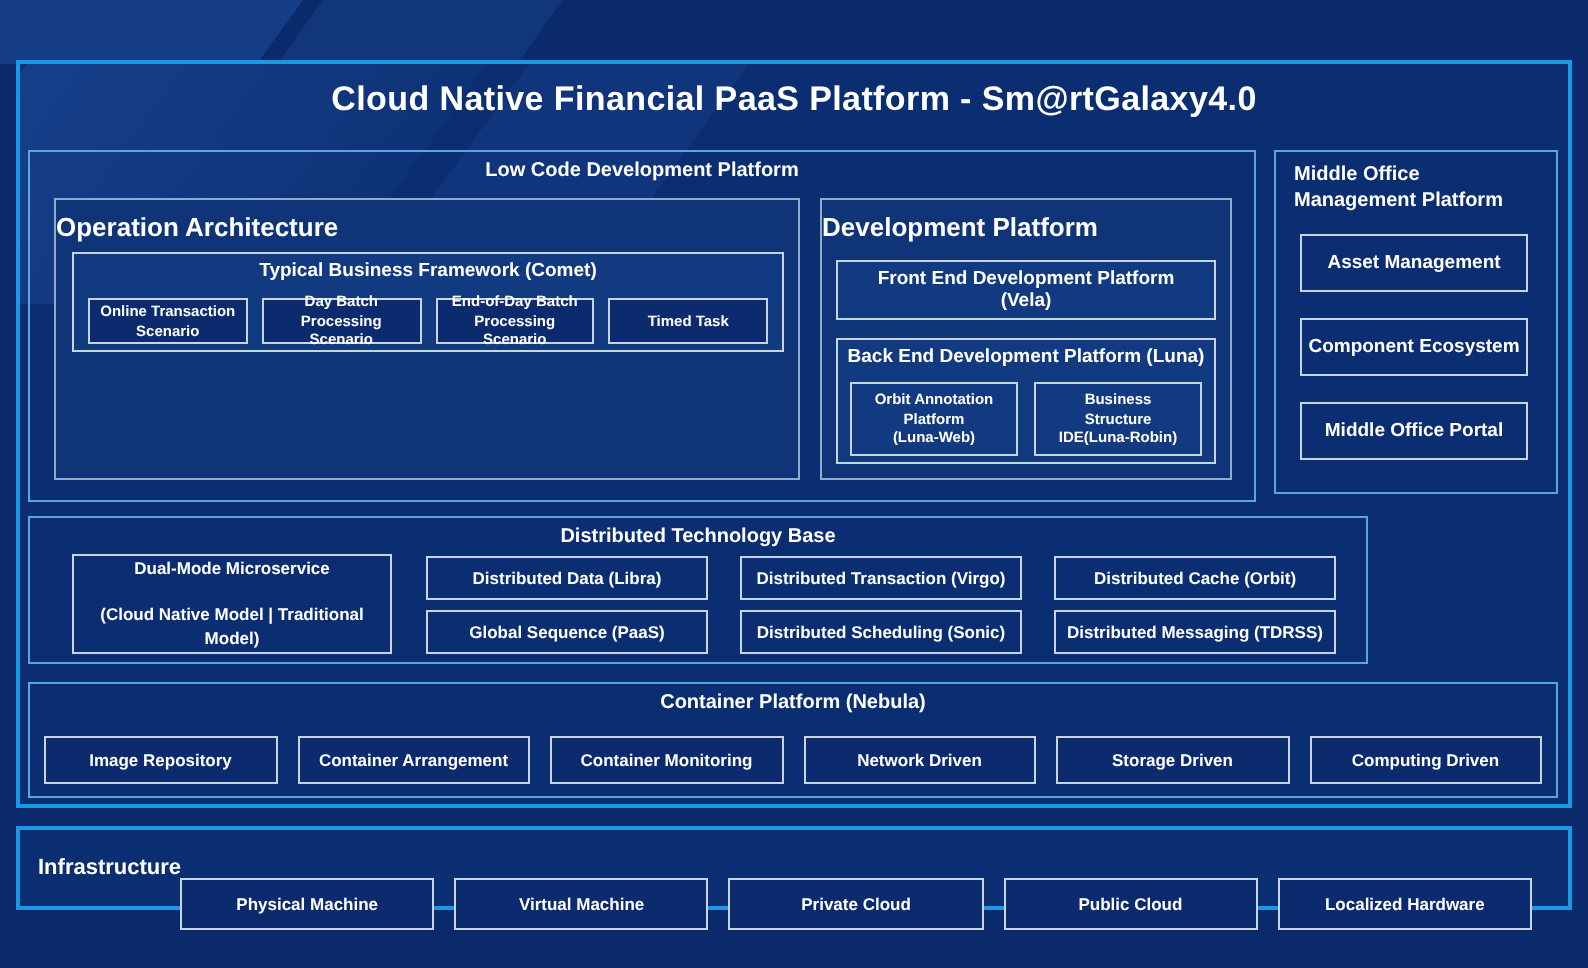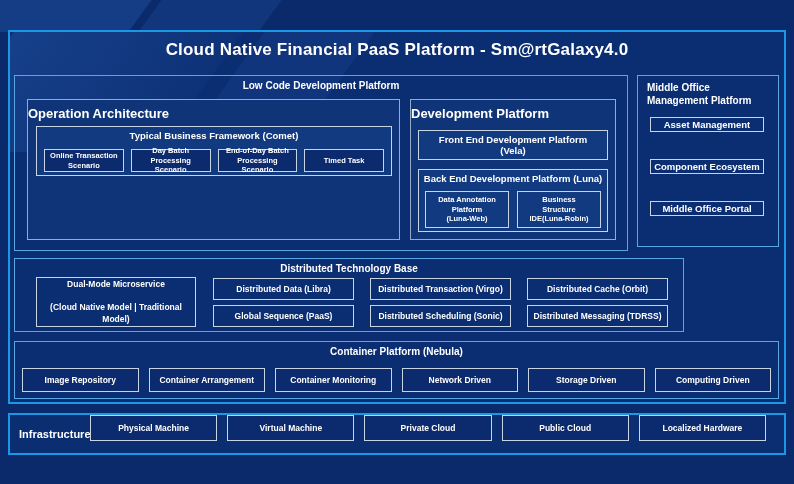--- a/index.html
+++ b/index.html
@@ -49,41 +49,41 @@
   }
   .gravity .item{font-size:8.5px;}
   .vela{left:7px; top:30px; width:190px; height:30px; font-size:9.5px; padding:0 6px;}
   .luna{left:7px; top:69px; width:190px; height:63px;}
   .luna .items-row{left:6px; right:6px; top:21px; height:37px; gap:8px;}
   .luna .item{font-size:7.5px; line-height:1.3; flex-direction:column; background:var(--subbox-bg);}
   .luna .item span{display:block;}
   
   .mo{left:627px; top:43px; width:142px; height:172px; border:1px solid var(--soft-border);}
   .mo-title{font-size:10px; line-height:1.25; padding:6px 8px 0 9px;}
-  .mo-item{position:absolute; left:12px; width:114px; height:15px; border:1px solid var(--box-border); font-size:9.5px;}
+  .mo-item{position:absolute; left:12px; width:114px; height:29px; border:1px solid var(--box-border); font-size:9.5px;}
   .mo-item.m0{top:41px;} .mo-item.m1{top:83px;} .mo-item.m2{top:125px;}
   
   .dist{left:4px; top:226px; width:670px; height:74px; border:1px solid var(--soft-border);}
   .micro{position:absolute; left:21px; top:18px; width:160px; height:50px; border:1px solid var(--box-border);
          font-size:8.5px; line-height:1.3; padding:4px 8px; flex-direction:column;gap:12px;}
   .micro span{display:block;}
   .dist-cols{position:absolute; left:198px; right:15px; top:19px; height:49px; display:flex; gap:16px;}
   .dist-col{flex:1; display:flex; flex-direction:column; gap:5px;}
   .dist-cell{flex:1; border:1px solid var(--box-border); font-size:8.5px;text-align:right;}
   
   .cont{left:4px; top:309px; width:765px; height:58px; border:1px solid var(--soft-border);}
   .cont .items-row{left:7px; right:7px; top:26px; height:24px; gap:10px;}
   .cont .item{font-size:8.5px;}
   
   .infra{
     position:absolute; left:8px; top:413px; width:778px; height:42px;
     border:2px solid var(--accent); background:var(--panel-bg);
   }
   .infra-label{position:absolute; left:9px; top:0; height:38px; display:flex; align-items:center; font-size:11px;}
-  .infra .items-row{position:absolute; left:80px; right:18px; top:0; height:26px; display:flex; gap:10px;}
+  .infra .items-row{position:absolute; left:80px; right:18px; top:24px; height:26px; display:flex; gap:10px;}
   .infra .item{font-size:8.5px;}
 </style>
 </head>
 <body>
 
 <div class="streak s1"></div>
 <div class="streak s2"></div>
 
 <div class="panel">
   <div class="streak p1"></div>
@@ -109,21 +109,21 @@
 
     </div>
 
     <div class="bigbox dev">
       <div class="big-title">Development Platform</div>
       <div class="subbox vela center">Front End Development Platform (Vela)</div>
       <div class="subbox luna">
         <div class="sub-title">Back End Development Platform (Luna)</div>
         <div class="items-row">
           <div class="item">
-            <span>Data Annotation</span>
+            <span>Orbit Annotation</span>
             <span>Platform</span>
             <span>(Luna-Web)</span>
           </div>
           <div class="item">
             <span>Business</span>
             <span>Structure</span>
             <span>IDE(Luna-Robin)</span>
           </div>
         </div>
       </div>

